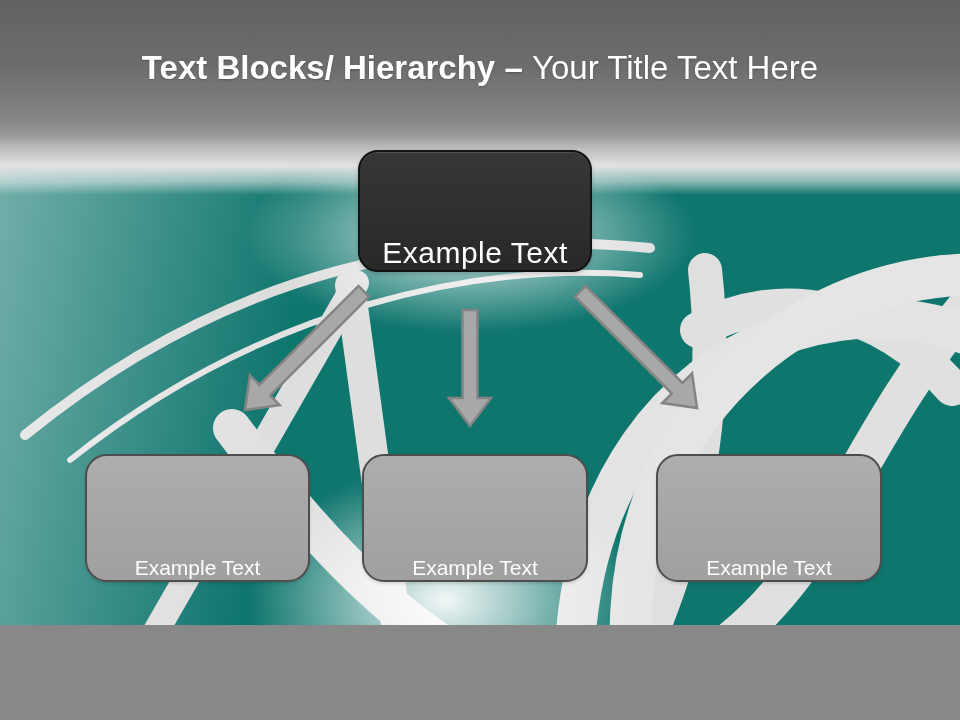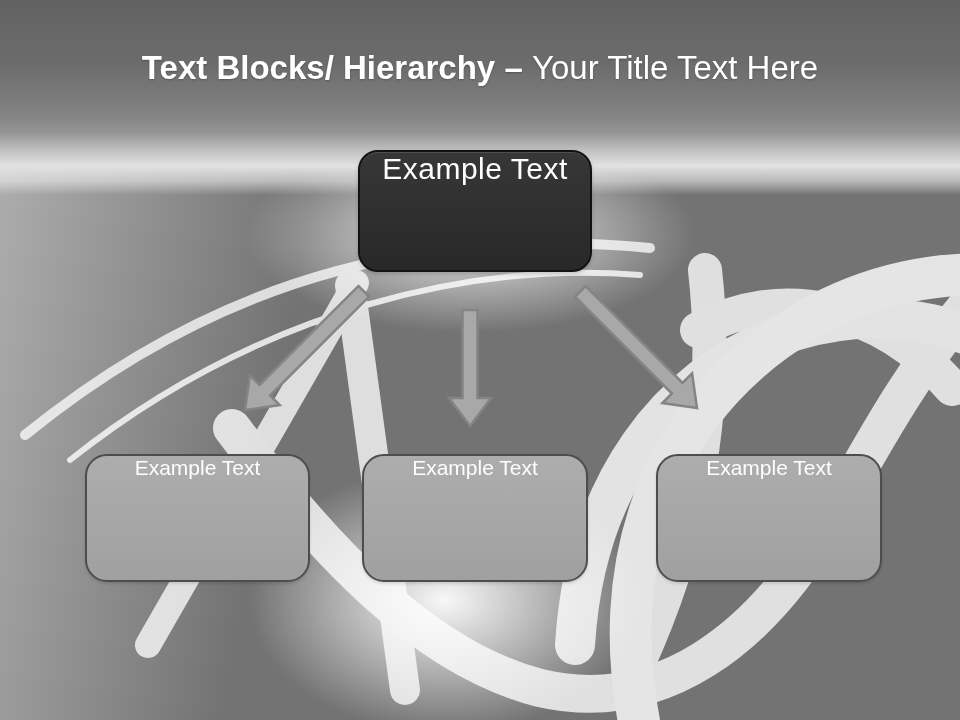--- a/index.html
+++ b/index.html
@@ -1,20 +1,20 @@
 <!DOCTYPE html>
 <html><head>
 <meta charset="utf-8">
 <style>
   html,body{margin:0;padding:0;background:#888;}
   .slide{
     position:relative;
-    width:960px;height:720px;
+    width:960px;height:625px;
     overflow:hidden;
-    background:#737373;
+    background:#0f766e;
     font-family:"Liberation Sans","DejaVu Sans",sans-serif;
     -webkit-font-smoothing:antialiased;
   }
   
   .watermark{position:absolute;left:0;top:0;z-index:1;}
   .sheen{
     position:absolute;left:0;top:0;width:960px;height:720px;z-index:2;
     background:
       radial-gradient(ellipse 280px 190px at 445px 600px, rgba(255,255,255,.95), rgba(255,255,255,0) 70%),
       radial-gradient(ellipse 300px 130px at 470px 235px, rgba(255,255,255,.85), rgba(255,255,255,0) 75%),
@@ -36,21 +36,21 @@
     position:absolute;left:0;top:48px;width:960px;z-index:4;
     text-align:center;color:#fff;font-size:33px;line-height:1.2;
     text-shadow:0 1px 2px rgba(0,0,0,.25);
     white-space:nowrap;
   }
   .title .bold{font-weight:bold;}
   .title .regular{font-weight:normal;margin-left:.28em;}
   .shapes{position:absolute;left:0;top:0;z-index:5;pointer-events:none;}
   .box{
     position:absolute;z-index:6;
-    display:flex;align-items:flex-start;justify-content:center;
+    display:flex;align-items:flex-end;justify-content:center;
     color:#fdfdfd;text-align:center;
   }
   .root-box{
     left:358px;top:150px;width:230px;height:118px;
     background:linear-gradient(180deg,#373737,#282828);
     border:2px solid #121212;border-radius:20px;
     box-shadow:inset 0 1px 0 rgba(255,255,255,.12), 0 2px 4px rgba(0,0,0,.18);
     font-size:30px;letter-spacing:.5px;
   }
   .child-box{

